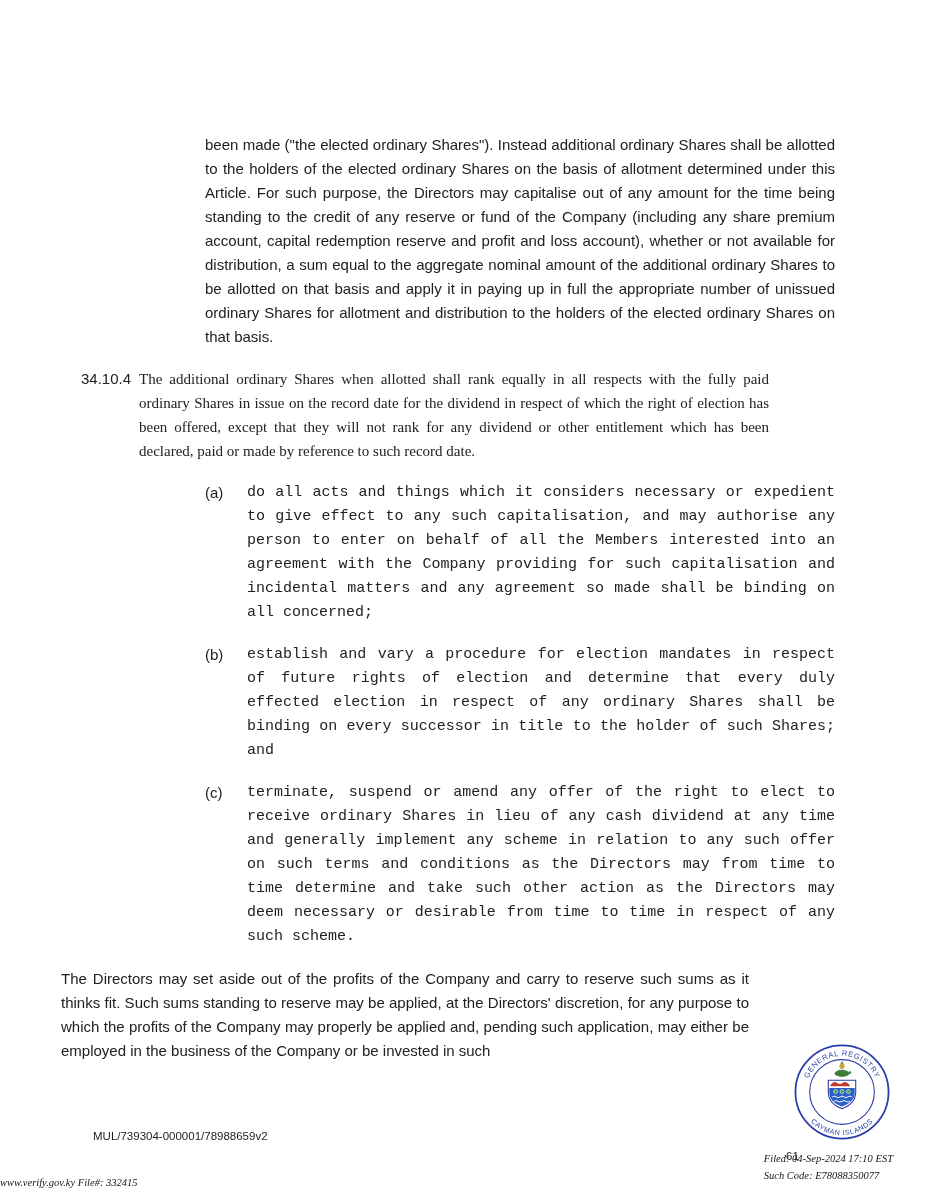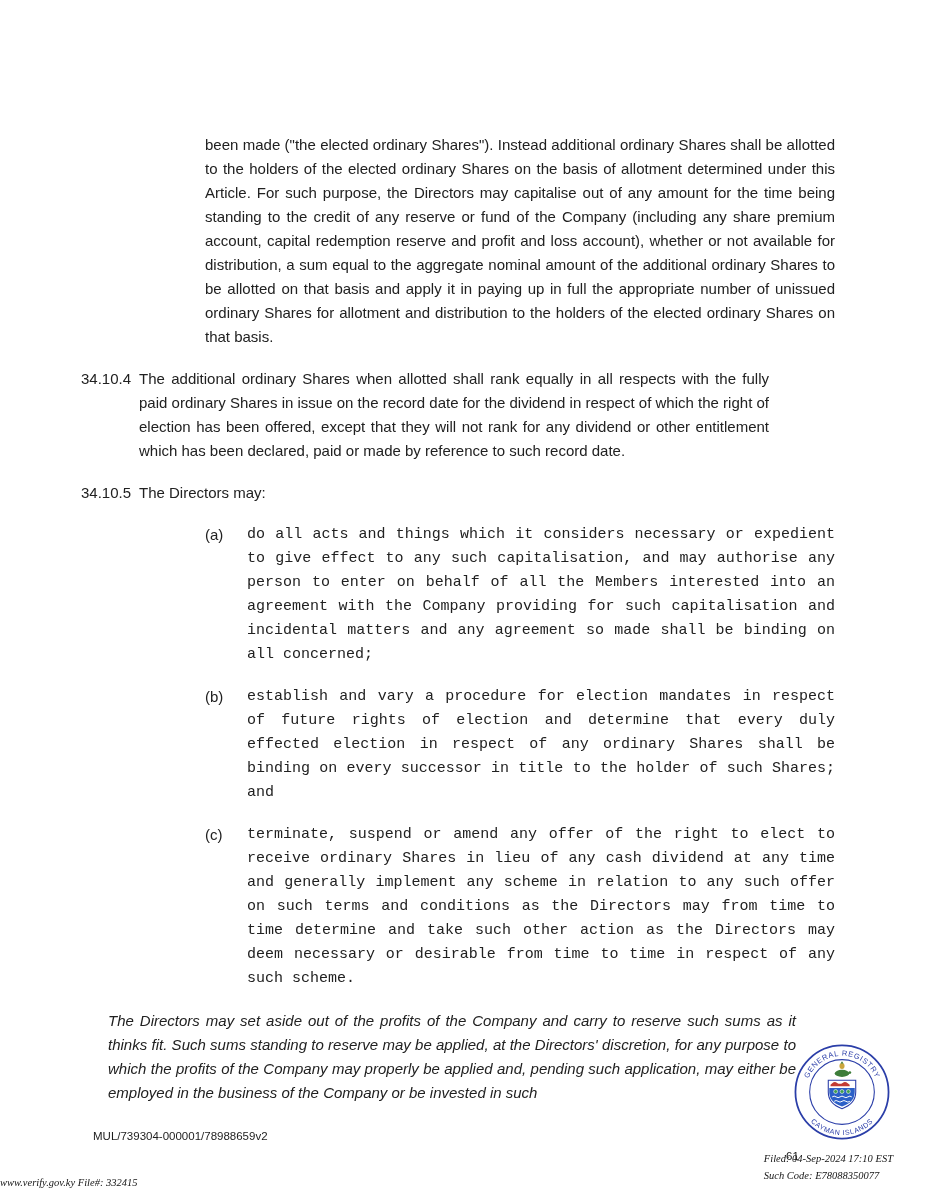--- a/index.html
+++ b/index.html
@@ -10,25 +10,25 @@
     background:#ffffff;
     font-family:"Liberation Sans","DejaVu Sans",sans-serif;
     font-size:15px; line-height:24px;
     color:#212121;
     overflow:hidden;
   }
   .content { position:absolute; top:133px; left:0; width:927px; }
 
   .para { text-align:justify; margin-bottom:18px; }
   .indent-2 { margin-left:205px; width:630px; }
-  .indent-1 { margin-left:108px; width:688px;font-style:italic; }
+  .indent-1 { margin-left:61px; width:688px; }
 
   .sec-row { display:flex; margin-left:81px; width:688px; margin-bottom:18px; }
   .sec-num { flex:0 0 58px; width:58px; }
-  .sec-body { flex:1; text-align:justify; }
+  .sec-body { flex:1; text-align:justify;font-family:Liberation Serif, serif; }
 
   .sub-row { display:flex; margin-left:205px; width:630px; margin-bottom:18px; }
   .sub-label { flex:0 0 42px; width:42px; }
   .sub-body { flex:1; text-align:justify;font-family:Liberation Mono, monospace; }
 
   .heading-row { display:flex; margin-left:93px; margin-bottom:18px; }
   .heading-num { flex:0 0 54px; width:54px; }
   .heading-title { font-weight:bold; }
 
   .footer-ref { position:absolute; left:93px; top:1129px; font-size:11.5px; line-height:14px; color:#1c1c1c; }
@@ -54,24 +54,20 @@
 
   <div class="content">
 
     <p class="para indent-2">been made ("the elected ordinary Shares"). Instead additional ordinary Shares shall be allotted to the holders of the elected ordinary Shares on the basis of allotment determined under this Article. For such purpose, the Directors may capitalise out of any amount for the time being standing to the credit of any reserve or fund of the Company (including any share premium account, capital redemption reserve and profit and loss account), whether or not available for distribution, a sum equal to the aggregate nominal amount of the additional ordinary Shares to be allotted on that basis and apply it in paying up in full the appropriate number of unissued ordinary Shares for allotment and distribution to the holders of the elected ordinary Shares on that basis.</p>
 
     <div class="sec-row">
       <div class="sec-num">34.10.4</div>
       <div class="sec-body">The additional ordinary Shares when allotted shall rank equally in all respects with the fully paid ordinary Shares in issue on the record date for the dividend in respect of which the right of election has been offered, except that they will not rank for any dividend or other entitlement which has been declared, paid or made by reference to such record date.</div>
     </div>
 
-    <div class="sec-row">
-      <div class="sec-num">34.10.5</div>
-      <div class="sec-body">The Directors may:</div>
-    </div>
 
     <div class="sub-row">
       <div class="sub-label">(a)</div>
       <div class="sub-body">do all acts and things which it considers necessary or expedient to give effect to any such capitalisation, and may authorise any person to enter on behalf of all the Members interested into an agreement with the Company providing for such capitalisation and incidental matters and any agreement so made shall be binding on all concerned;</div>
     </div>
 
     <div class="sub-row">
       <div class="sub-label">(b)</div>
       <div class="sub-body">establish and vary a procedure for election mandates in respect of future rights of election and determine that every duly effected election in respect of any ordinary Shares shall be binding on every successor in title to the holder of such Shares; and</div>
     </div>

